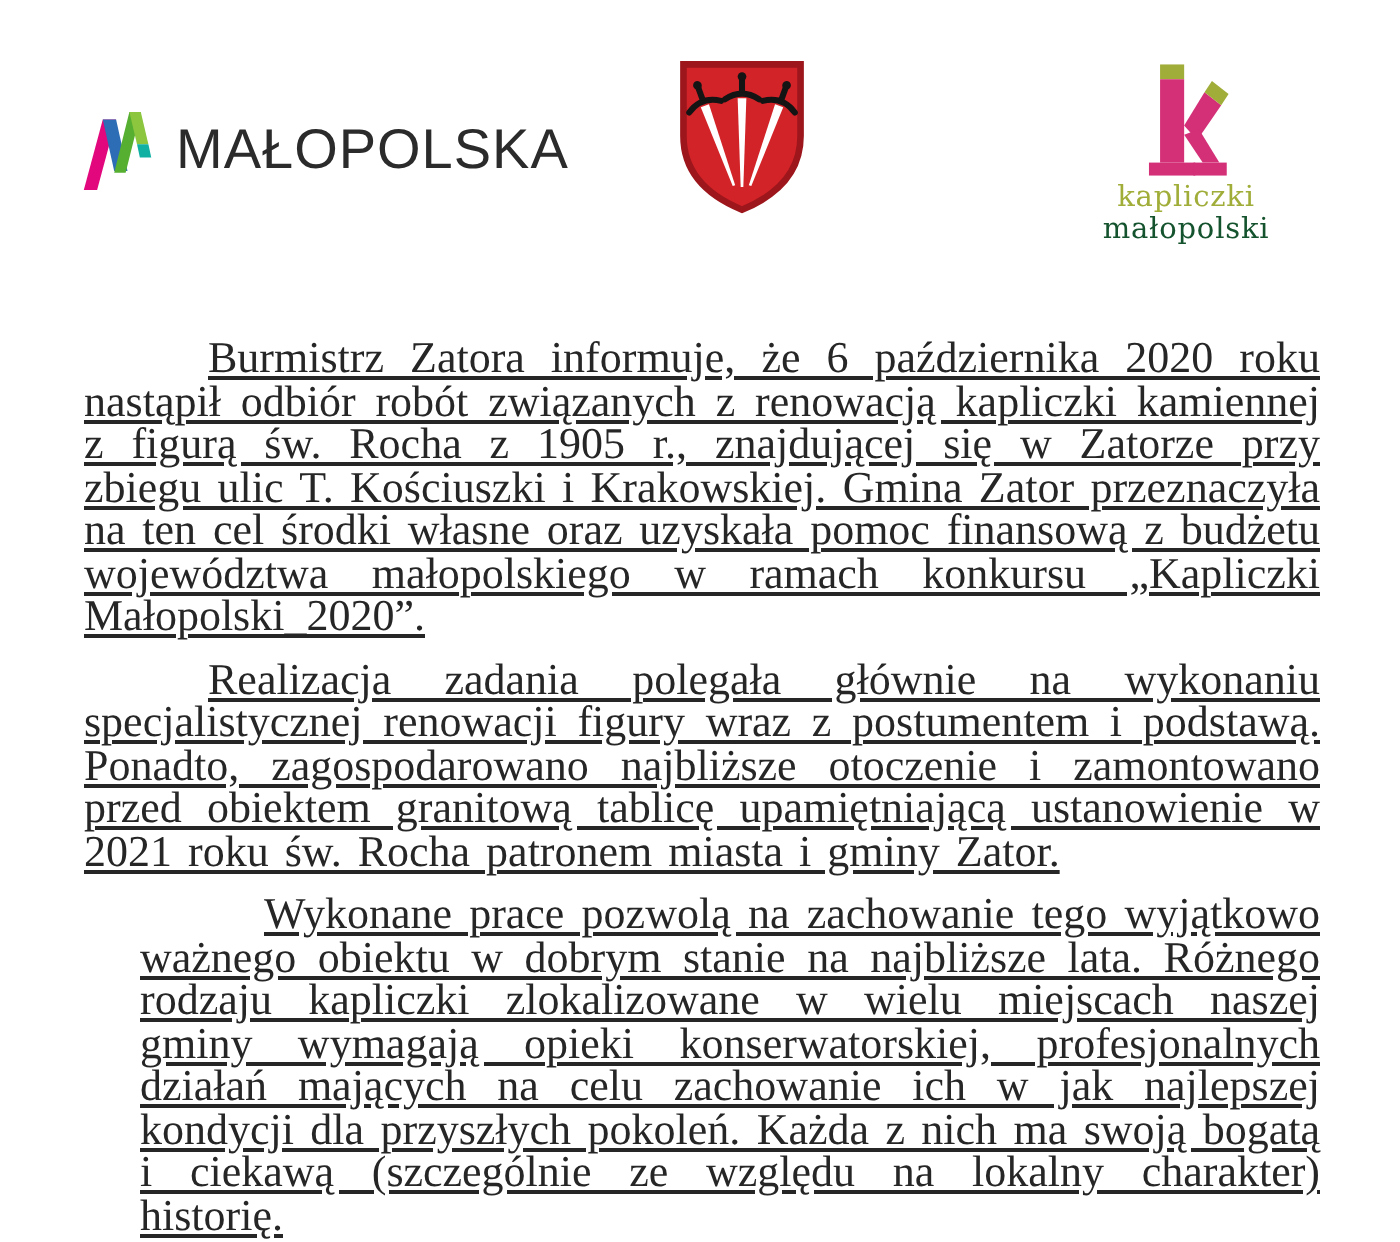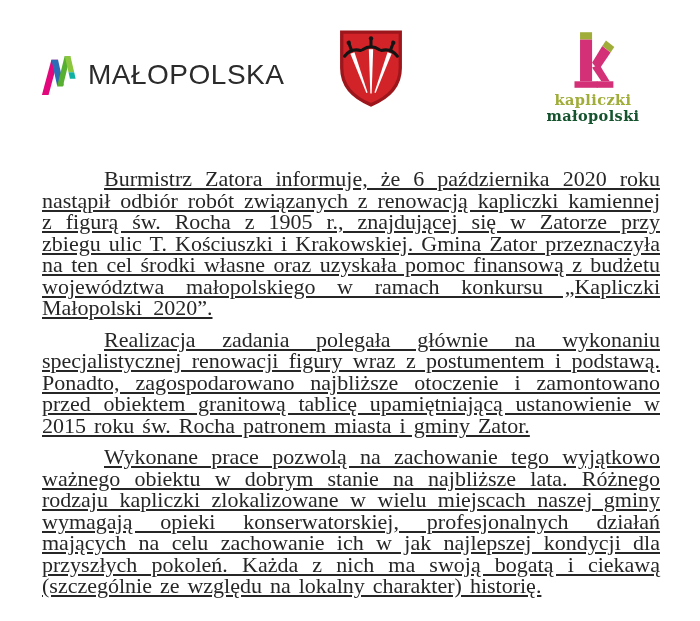--- a/index.html
+++ b/index.html
@@ -22,21 +22,21 @@
     font-size:28px;font-weight:400;letter-spacing:0.5px;
     color:#2b2b2b;
   }
   .crest{position:absolute;left:337px;top:27px;width:68px;height:84px;}
   .logo-kapliczki{
     position:absolute;left:543px;top:32px;width:100px;
     display:flex;flex-direction:column;align-items:center;
   }
   .kap-word{
     font-family:"DejaVu Serif", serif;
-    font-weight:bold;font-size:14.5px;line-height:15px;
+    font-weight:normal;font-size:14.5px;line-height:15px;
     letter-spacing:0.4px;
   }
   .kap-word1{color:#a1ad39;margin-top:4px;}
   .kap-word2{color:#14532d;margin-top:1px;}
 
   
   .doc-body{
     position:absolute;left:42px;right:40px;top:168px;
     font-size:22px;line-height:21.5px;
     word-spacing:2.5px;
@@ -49,21 +49,21 @@
   }
   .funding-list{
     margin:2px 0 16px 0;
     padding-left:77px;
     text-align:left;
   }
   .funding-list li{
     margin-bottom:5px;
     padding-left:2px;
   }
-  .para-last{margin-bottom:13px;}
+  .para-last{margin-bottom:13px;margin-left:28px;}
   .closing{
     margin:14px 0 0 0;
     font-style:italic;
     text-align:left;
     text-indent:0;
   }
 </style>
 </head>
 <body>
 
@@ -118,19 +118,19 @@
       <rect x="31" y="53" width="18" height="7" fill="#d33078"></rect>
     </svg>
     <div class="kap-word kap-word1">kapliczki</div>
     <div class="kap-word kap-word2">małopolski</div>
   </div>
 
   <main class="doc-body">
     <p class="para">Burmistrz Zatora informuje, że 6 października 2020 roku nastąpił odbiór robót związanych z renowacją kapliczki kamiennej z figurą św. Rocha z 1905 r., znajdującej się w Zatorze przy zbiegu ulic T. Kościuszki i Krakowskiej. Gmina Zator przeznaczyła na ten cel środki własne oraz uzyskała pomoc finansową z budżetu województwa małopolskiego w ramach konkursu „Kapliczki Małopolski_2020”.</p>
 
 
-    <p class="para">Realizacja zadania polegała głównie na wykonaniu specjalistycznej renowacji figury wraz z postumentem i podstawą. Ponadto, zagospodarowano najbliższe otoczenie i zamontowano przed obiektem granitową tablicę upamiętniającą ustanowienie w 2015 roku św. Rocha patronem miasta i gminy Zator.</p>
+    <p class="para">Realizacja zadania polegała głównie na wykonaniu specjalistycznej renowacji figury wraz z postumentem i podstawą. Ponadto, zagospodarowano najbliższe otoczenie i zamontowano przed obiektem granitową tablicę upamiętniającą ustanowienie w 2021 roku św. Rocha patronem miasta i gminy Zator.</p>
 
     <p class="para para-last">Wykonane prace pozwolą na zachowanie tego wyjątkowo ważnego obiektu w dobrym stanie na najbliższe lata. Różnego rodzaju kapliczki zlokalizowane w wielu miejscach naszej gminy wymagają opieki konserwatorskiej, profesjonalnych działań mających na celu zachowanie ich w jak najlepszej kondycji dla przyszłych pokoleń. Każda z nich ma swoją bogatą i ciekawą (szczególnie ze względu na lokalny charakter) historię.</p>
 
   </main>
 
 </div>
 
 </body></html>

